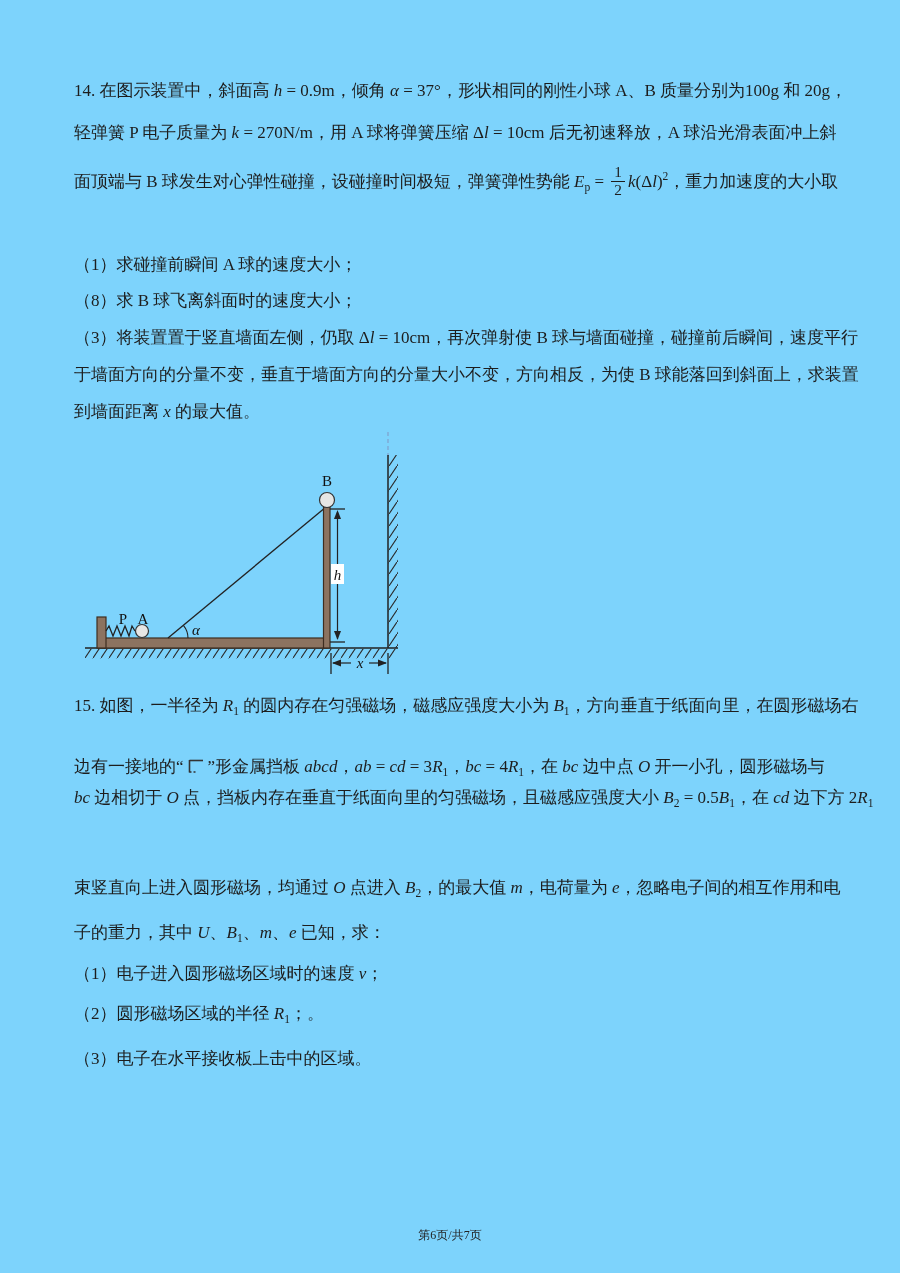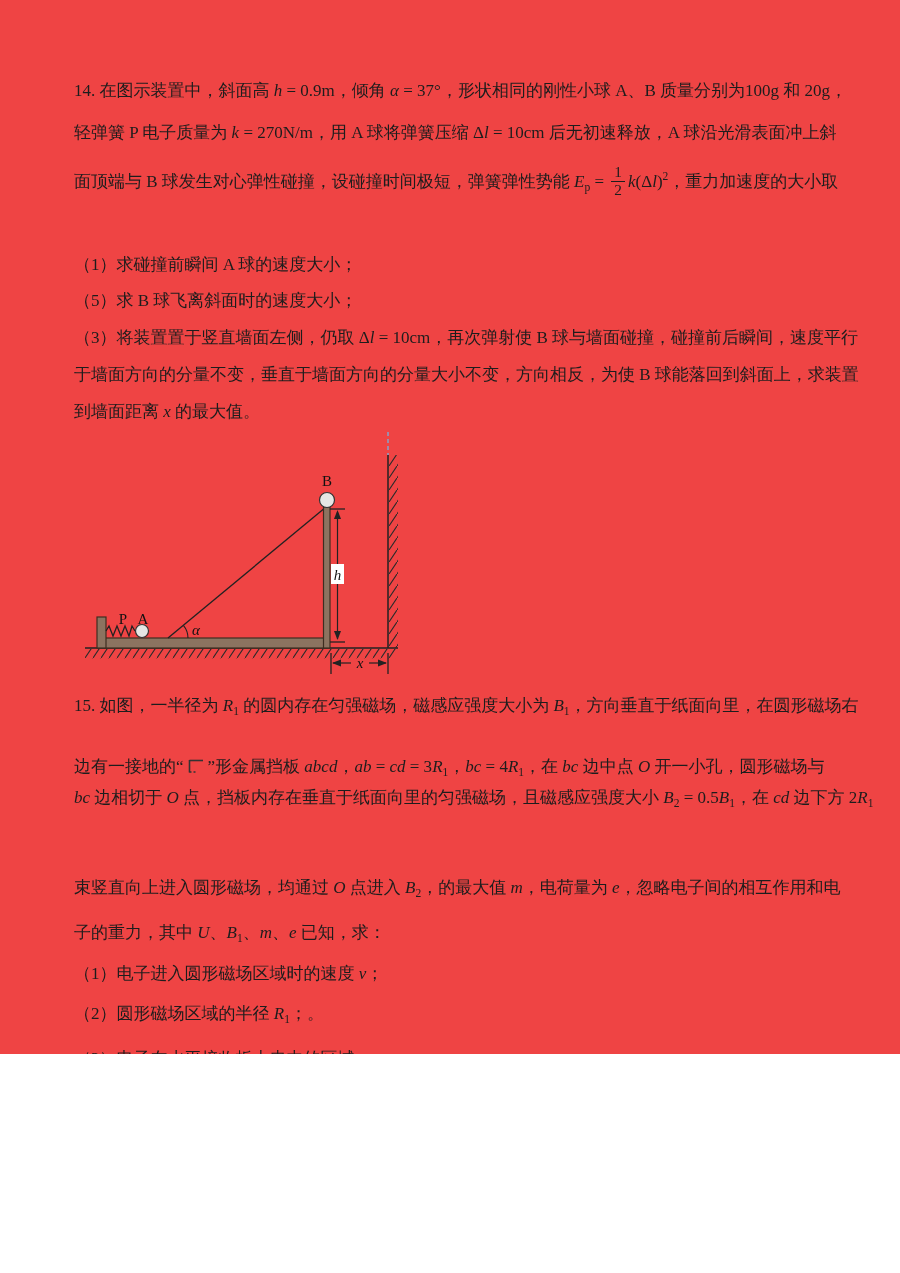--- a/index.html
+++ b/index.html
@@ -1,19 +1,19 @@
 <!DOCTYPE html>
 <html><head>
 <meta charset="utf-8">
 <style>
   html,body{margin:0;padding:0;background:#ffffff;}
   .page{
     position:relative;
-    width:900px;height:1054px;
-    background:#ef4444;
+    width:900px;height:1273px;
+    background:#7dd3fc;
     font-family:"Liberation Serif","DejaVu Serif",serif;
     color:#1d1d1d;
     overflow:hidden;
   }
   .tl{
     position:absolute;
     left:74px;
     white-space:nowrap;
     font-size:17px;
     line-height:22px;
@@ -53,21 +53,21 @@
 
 <div class="page">
 
   <div class="tl" style="top:80px"><span>14. 在图示装置中，斜面高 </span><span class="it">h</span><span> = 0.9m，倾角 </span><span class="it">α</span><span> = 37°，形状相同的刚性小球 A、B 质量分别为100g 和 20g，</span></div>
   <div class="tl" style="top:122px"><span>轻弹簧 P 电子质量为 </span><span class="it">k</span><span> = 270N/m，用 A 球将弹簧压缩 Δ</span><span class="it">l</span><span> = 10cm 后无初速释放，A 球沿光滑表面冲上斜</span></div>
   <div class="tl" style="top:166px"><span>面顶端与 B 球发生对心弹性碰撞，设碰撞时间极短，弹簧弹性势能 </span><span class="it">E</span><span class="sub">p</span><span> = </span><span class="frac">
         <span class="num">1</span>
         <span class="den">2</span>
       </span><span class="it">k</span><span>(Δ</span><span class="it">l</span><span>)</span><span class="sup">2</span><span>，重力加速度的大小取</span></div>
   <div class="tl" style="top:254px"><span>（1）求碰撞前瞬间 A 球的速度大小；</span></div>
-  <div class="tl" style="top:290px"><span>（5）求 B 球飞离斜面时的速度大小；</span></div>
+  <div class="tl" style="top:290px"><span>（8）求 B 球飞离斜面时的速度大小；</span></div>
   <div class="tl" style="top:327px"><span>（3）将装置置于竖直墙面左侧，仍取 Δ</span><span class="it">l</span><span> = 10cm，再次弹射使 B 球与墙面碰撞，碰撞前后瞬间，速度平行</span></div>
   <div class="tl" style="top:364px"><span>于墙面方向的分量不变，垂直于墙面方向的分量大小不变，方向相反，为使 B 球能落回到斜面上，求装置</span></div>
   <div class="tl" style="top:401px"><span>到墙面距离 </span><span class="it">x</span><span> 的最大值。</span></div>
 
   <svg class="diagram" width="330" height="248" viewBox="0 0 330 248">
     <defs>
       <pattern id="hatch" width="8" height="12" patternUnits="userSpaceOnUse">
         <line x1="0" y1="12" x2="8" y2="0" stroke="#2a2a2a" stroke-width="1.1"></line>
       </pattern>
     </defs>

